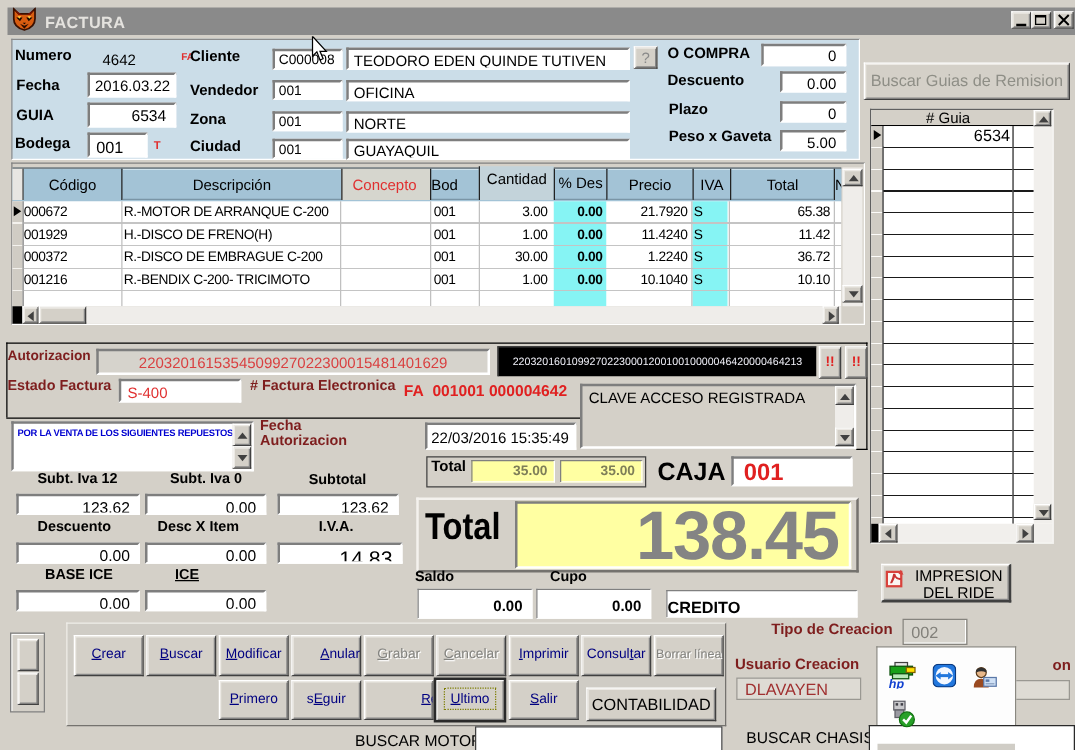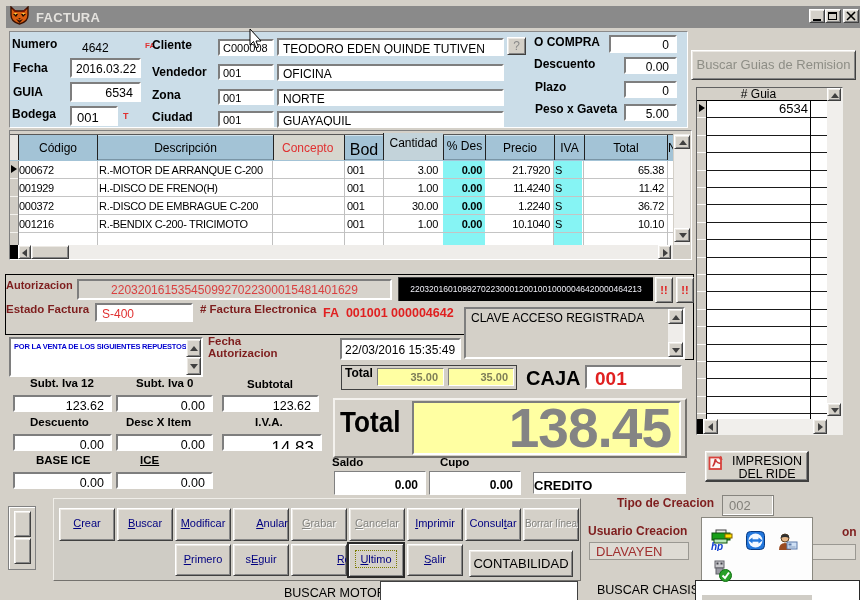--- a/index.html
+++ b/index.html
@@ -114,21 +114,21 @@
         <div class="abs" style="left:4px;top:3px;width:0;height:0;border-left:5px solid #404040;border-top:4px solid transparent;border-bottom:4px solid transparent;"></div>
       </div>
 </div>
 
 <div class="abs" style="left:6px;top:127px;width:683px;height:130px;background:#d4d0c8;border:1px solid #808080;border-bottom-color:#fff;border-right-color:#fff;box-sizing:border-box;">
  <div class="abs" style="left:0;top:3px;width:663px;height:27px;background:#a3c3d6;border-top:1px solid #585858;"></div>
  <div class="abs" style="left:0px;top:4px;width:8px;height:25px;background:#e8e6e2;border-right:1px solid #222;"></div>
  <div class="abs" style="left:9px;top:4px;width:78px;height:25px;background:#a3c3d6;box-sizing:border-box;text-align:center;font-size:12px;padding-top:6px;">Código</div>
  <div class="abs" style="left:87px;top:4px;width:176px;height:25px;background:#a3c3d6;border-left:1px solid #222;box-sizing:border-box;text-align:center;font-size:12px;box-shadow:inset 0 1px 0 #cfe2ec,inset 0 -1px 0 #7a95a6;padding-top:6px;">Descripción</div>
  <div class="abs" style="left:263px;top:4px;width:71px;height:25px;background:#d6d6ce;border-left:1px solid #222;box-sizing:border-box;text-align:left;font-size:12px;padding:6px 0 0 8px;color:#e03030;">Concepto</div>
- <div class="abs" style="left:334px;top:4px;width:39px;height:25px;background:#a3c3d6;border-left:1px solid #222;box-sizing:border-box;text-align:center;font-size:16px;box-shadow:inset 0 1px 0 #cfe2ec,inset 0 -1px 0 #7a95a6;padding-top:6px;">Bod</div>
+ <div class="abs" style="left:334px;top:4px;width:39px;height:25px;background:#a3c3d6;border-left:1px solid #222;box-sizing:border-box;font-size:12px;box-shadow:inset 0 1px 0 #cfe2ec,inset 0 -1px 0 #7a95a6;padding-top:6px;">Bod</div>
  <div class="abs" style="left:373px;top:2px;width:60px;height:27px;background:#c3d3da;border-left:1px solid #222;box-sizing:border-box;text-align:center;font-size:12px;padding-top:3px;">Cantidad</div>
  <div class="abs" style="left:433px;top:4px;width:42px;height:25px;background:#a3c3d6;border-left:1px solid #222;box-sizing:border-box;text-align:center;font-size:12px;box-shadow:inset 0 1px 0 #cfe2ec,inset 0 -1px 0 #7a95a6;padding-top:4px;">% Des</div>
  <div class="abs" style="left:475px;top:4px;width:69px;height:25px;background:#a3c3d6;border-left:1px solid #222;box-sizing:border-box;text-align:center;font-size:12px;box-shadow:inset 0 1px 0 #cfe2ec,inset 0 -1px 0 #7a95a6;padding-top:6px;">Precio</div>
  <div class="abs" style="left:544px;top:4px;width:30px;height:25px;background:#a3c3d6;border-left:1px solid #222;box-sizing:border-box;text-align:center;font-size:12px;box-shadow:inset 0 1px 0 #cfe2ec,inset 0 -1px 0 #7a95a6;padding-top:6px;">IVA</div>
  <div class="abs" style="left:574px;top:4px;width:83px;height:25px;background:#a3c3d6;border-left:1px solid #222;box-sizing:border-box;text-align:center;font-size:12px;box-shadow:inset 0 1px 0 #cfe2ec,inset 0 -1px 0 #7a95a6;padding-top:6px;">Total</div>
  <div class="abs" style="left:657px;top:4px;width:6px;height:25px;background:#a3c3d6;border-left:1px solid #222;box-sizing:border-box;font-size:12px;padding-top:6px;overflow:hidden;">N</div>
 
  <div class="abs" style="left:0px;top:30px;width:663px;height:84px;background:#fff;"></div>
  <div class="abs" style="left:0px;top:30px;width:8px;height:84px;background:repeating-linear-gradient(to bottom,#d0ccc4 0px,#d0ccc4 17px,#f4f2ee 17px,#f4f2ee 18px);border-right:1px solid #808080;"></div>
  <div class="abs" style="left:433px;top:30px;width:42px;height:84px;background:#86f4f4;"></div>

